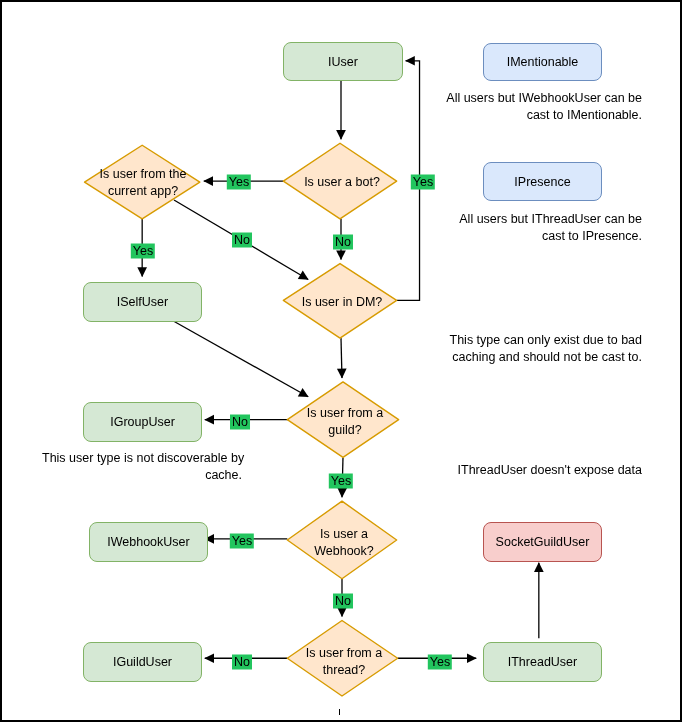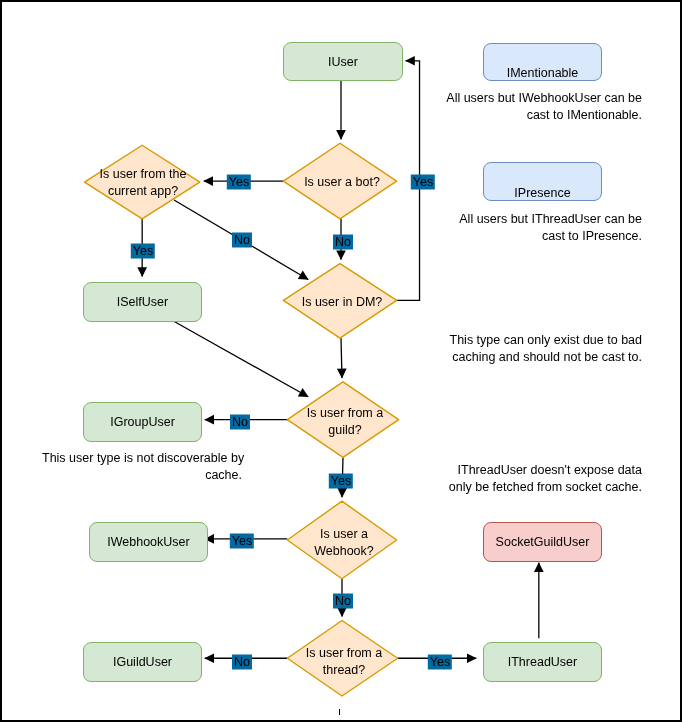--- a/index.html
+++ b/index.html
@@ -16,29 +16,29 @@
   #edges polygon.decision-shape {
     fill:var(--orange-fill,#ffe6cc); stroke:var(--orange-stroke,#d79b00);
     stroke-width:1.4; stroke-linejoin:round;
   }
   .box {
     position:absolute; box-sizing:border-box; border-radius:8px;
     display:flex; align-items:center; justify-content:center;
     font-size:12.5px; text-align:center; border:1px solid;
   }
   .box.green { background:var(--green-fill,#d5e8d4); border-color:var(--green-stroke,#82b366); }
-  .box.blue  { background:var(--blue-fill,#dae8fc);  border-color:var(--blue-stroke,#6c8ebf);align-items:flex-end; }
+  .box.blue  { background:var(--blue-fill,#dae8fc);  border-color:var(--blue-stroke,#6c8ebf); }
   .box.red   { background:var(--red-fill,#f8cecc);   border-color:var(--red-stroke,#b85450); }
   .decision-label {
     position:absolute; display:flex; align-items:center; justify-content:center;
     text-align:center; font-size:12.5px; line-height:17px;
   }
   .edge-label {
     position:absolute; transform:translate(-50%,-50%);
-    background:#0369a1; padding:0 2px; font-size:12.5px; line-height:15px;
+    background:#22c55e; padding:0 2px; font-size:12.5px; line-height:15px;
   }
   .note { position:absolute; text-align:center; font-size:12.5px; }
   .note div { white-space:nowrap; line-height:17px;text-align:right; }
   .bottom-tick { position:absolute; width:1px; height:6px; background:#000; left:337px; top:707px; }
 </style>
 </head>
 <body>
 
 <div id="page">
 
@@ -131,17 +131,16 @@
   <div class="note" style="left:440px;top:330px;width:200px">
     <div>This type can only exist due to bad</div>
     <div>caching and should not be cast to.</div>
   </div>
   <div class="note" style="left:40px;top:448px;width:200px">
     <div>This user type is not discoverable by</div>
     <div>cache.</div>
   </div>
   <div class="note" style="left:440px;top:460px;width:200px">
     <div>IThreadUser doesn't expose data</div>
-    <div>only be fetched from socket cache.</div>
   </div>
 
   <div class="bottom-tick"></div>
 </div>
 
 </body></html>

